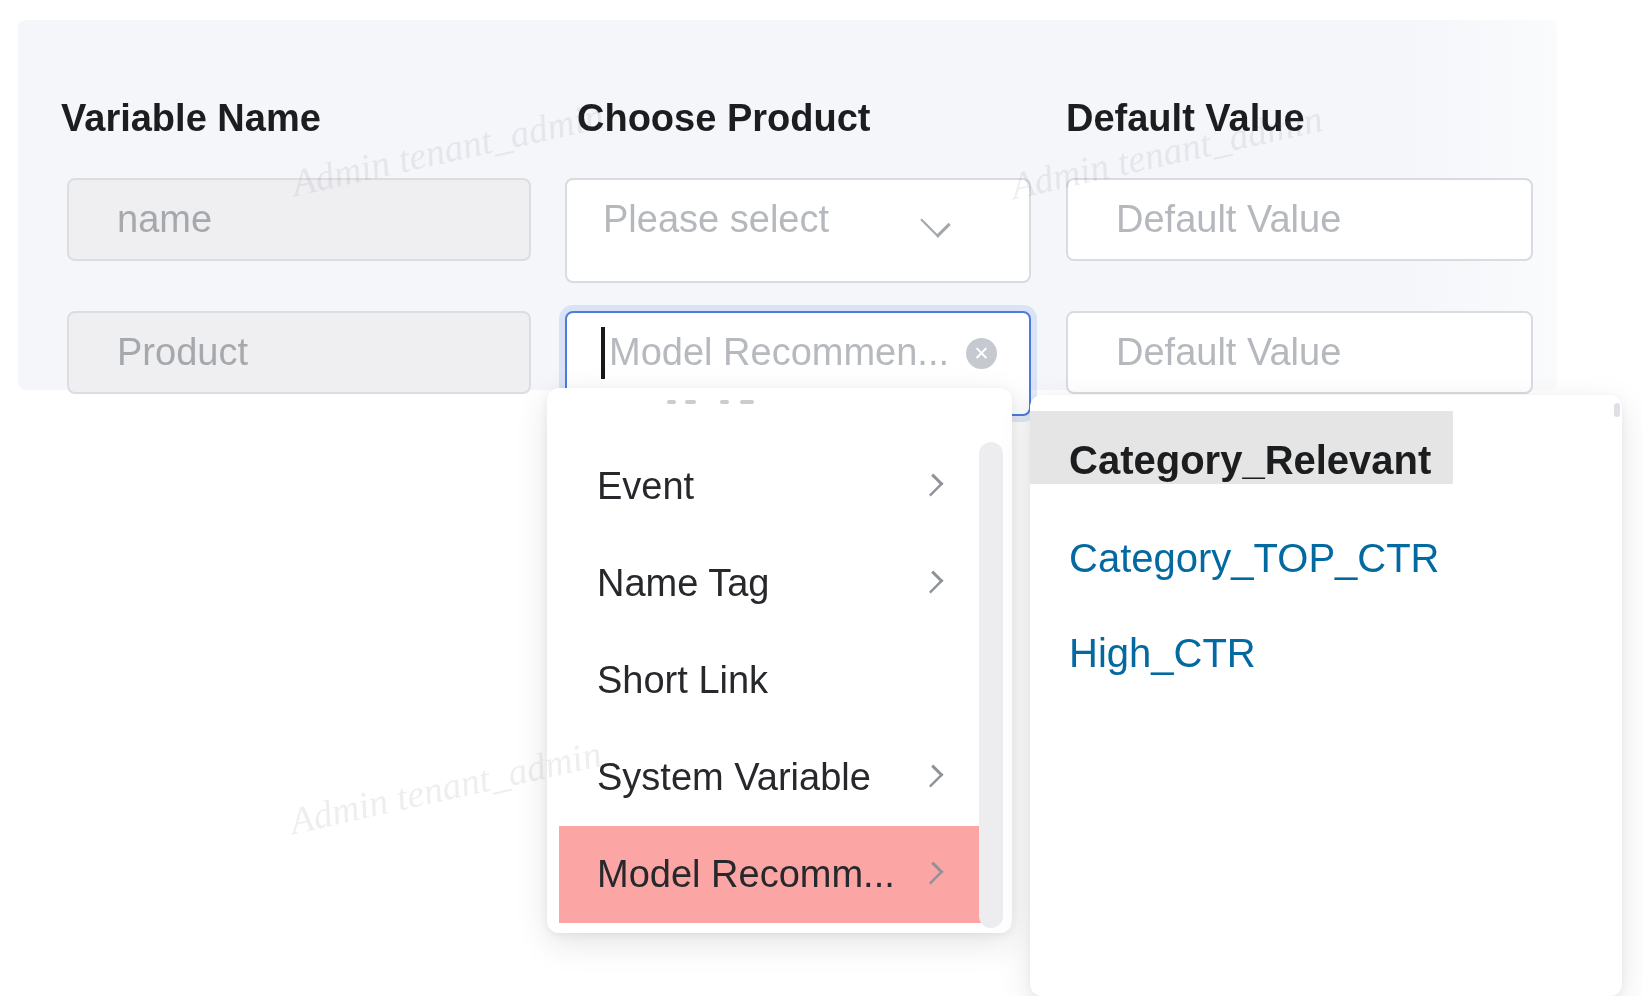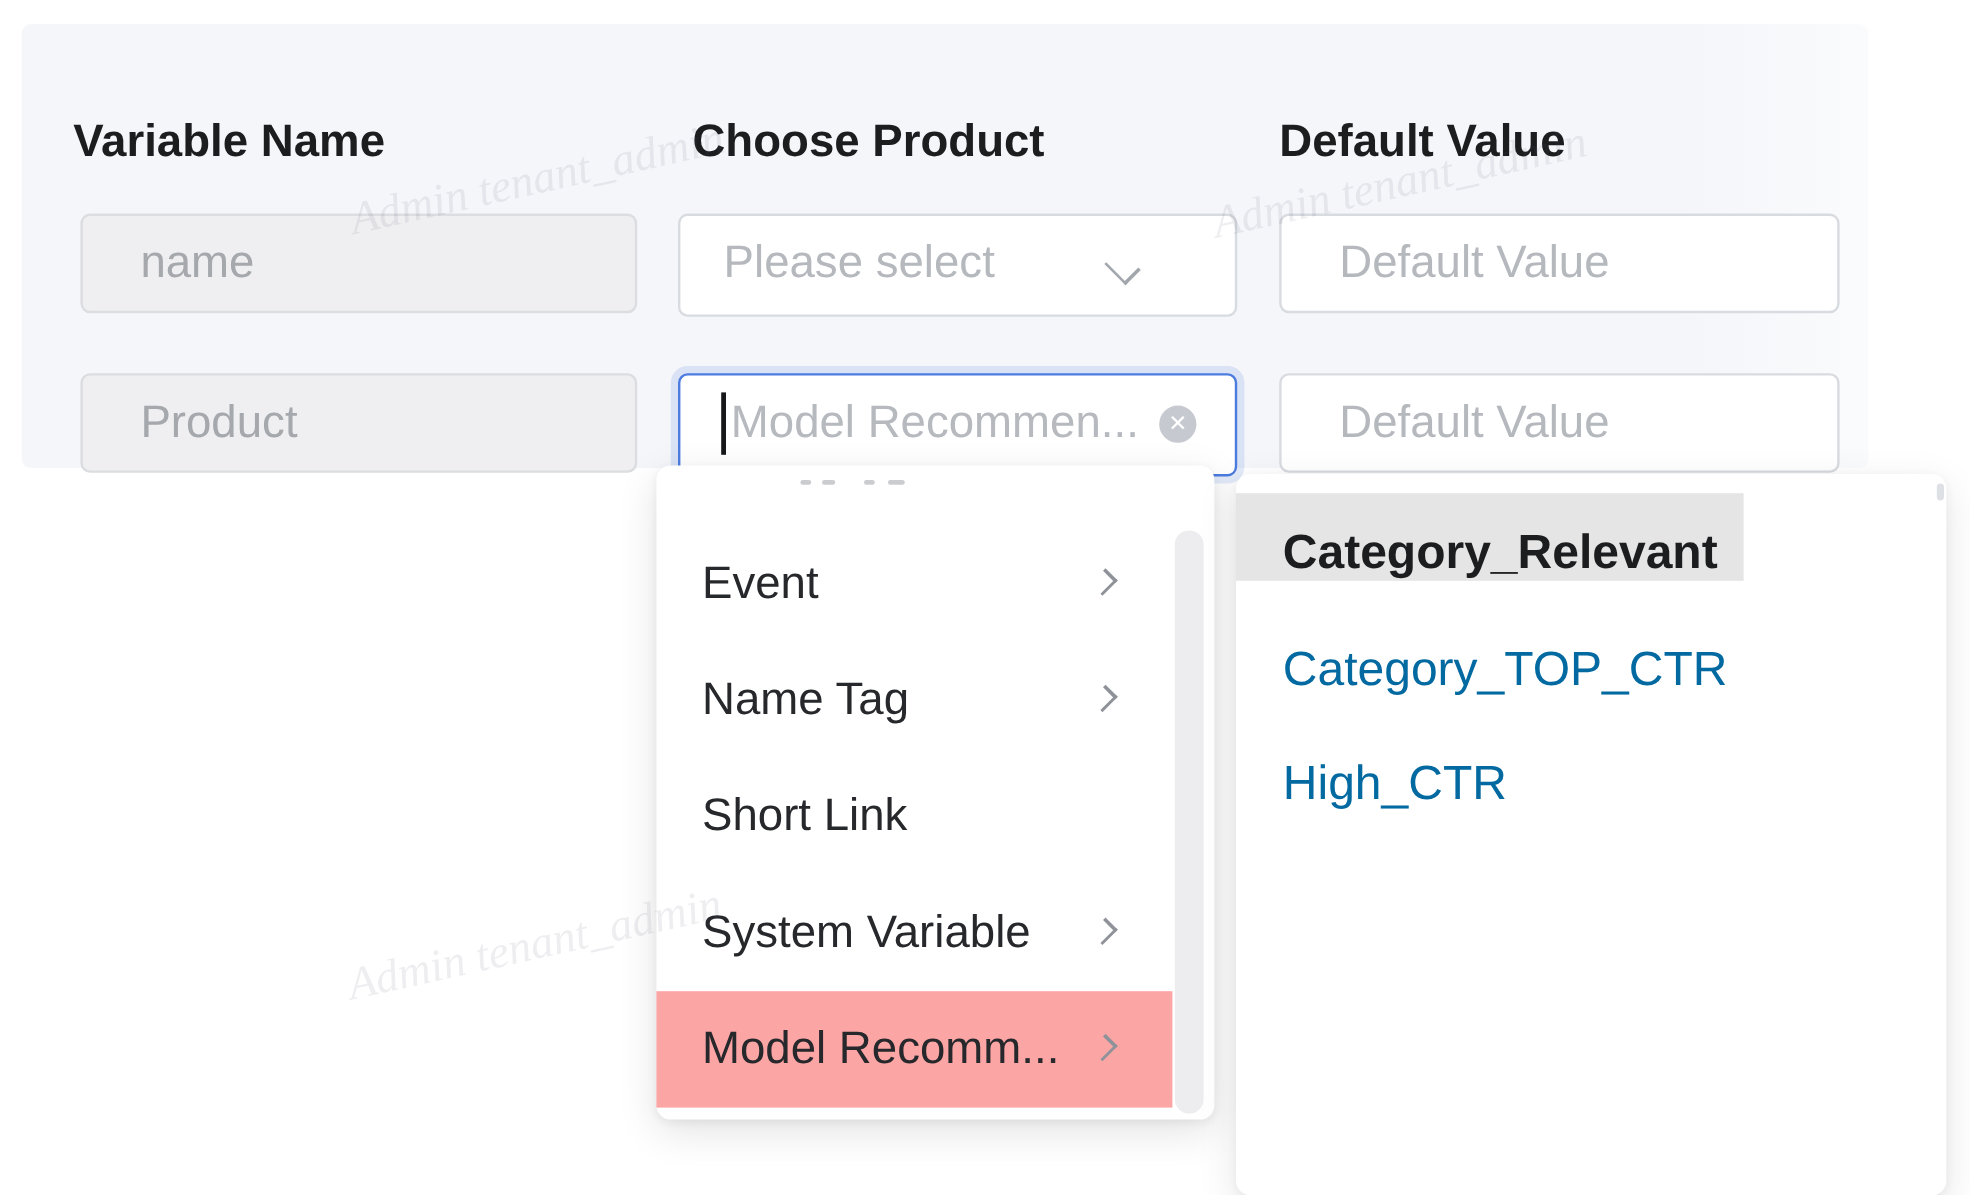--- a/index.html
+++ b/index.html
@@ -32,21 +32,21 @@
     background:#efeff1;border:2px solid #dcdde0;color:#a5a8ac;
   }
   .input-disabled::placeholder{color:#a5a8ac;opacity:1;}
   .input-plain{
     background:#ffffff;border:2px solid #d8dbe0;color:#303133;
   }
   .input-plain::placeholder{color:#b5b8bd;opacity:1;}
 
   
   .select-box{
-    position:absolute;left:547px;width:466px;height:86px;box-sizing:border-box;
+    position:absolute;left:547px;width:466px;height:105px;box-sizing:border-box;
     background:#ffffff;border:2px solid #d8dbe0;border-radius:8px;padding-left:16px;
   }
   .select-box .placeholder{
     position:absolute;left:36px;top:0;height:79px;line-height:79px;
     font-size:38px;color:#b5b8bd;white-space:nowrap;
   }
   .chevron-down{
     position:absolute;left:352px;top:28px;width:34px;height:20px;
   }
   .chevron-down:before{
@@ -68,21 +68,21 @@
     text-align:center;line-height:31px;cursor:pointer;
   }
 
   
   .dropdown{
     position:absolute;left:547px;top:388px;width:465px;height:545px;
     background:#ffffff;border-radius:12px;z-index:5;
     box-shadow:0 10px 34px rgba(0,0,0,0.11),0 2px 8px rgba(0,0,0,0.06);
   }
   .menu-item{
-    position:absolute;left:0;width:430px;height:97px;cursor:pointer;
+    position:absolute;left:12px;width:430px;height:97px;cursor:pointer;
   }
   .menu-item .lbl{
     position:absolute;left:38px;top:0;height:97px;line-height:97px;
     font-size:38px;color:#26282b;white-space:nowrap;
   }
   .menu-item .arrow{
     position:absolute;left:364px;top:38px;width:22px;height:22px;
   }
   .menu-item .arrow:before{
     content:"";position:absolute;left:0;top:0;width:15px;height:15px;

